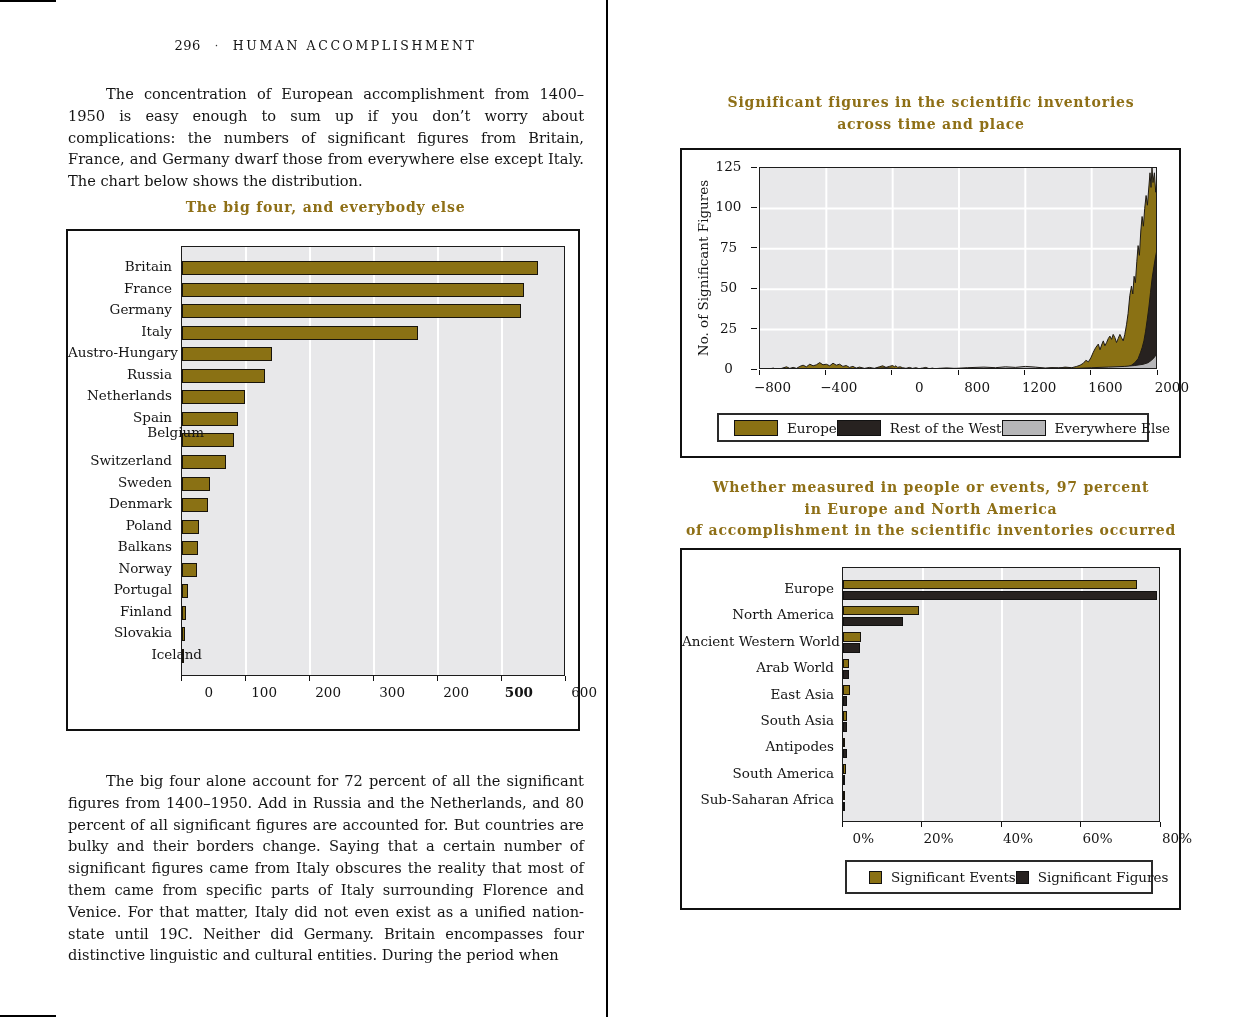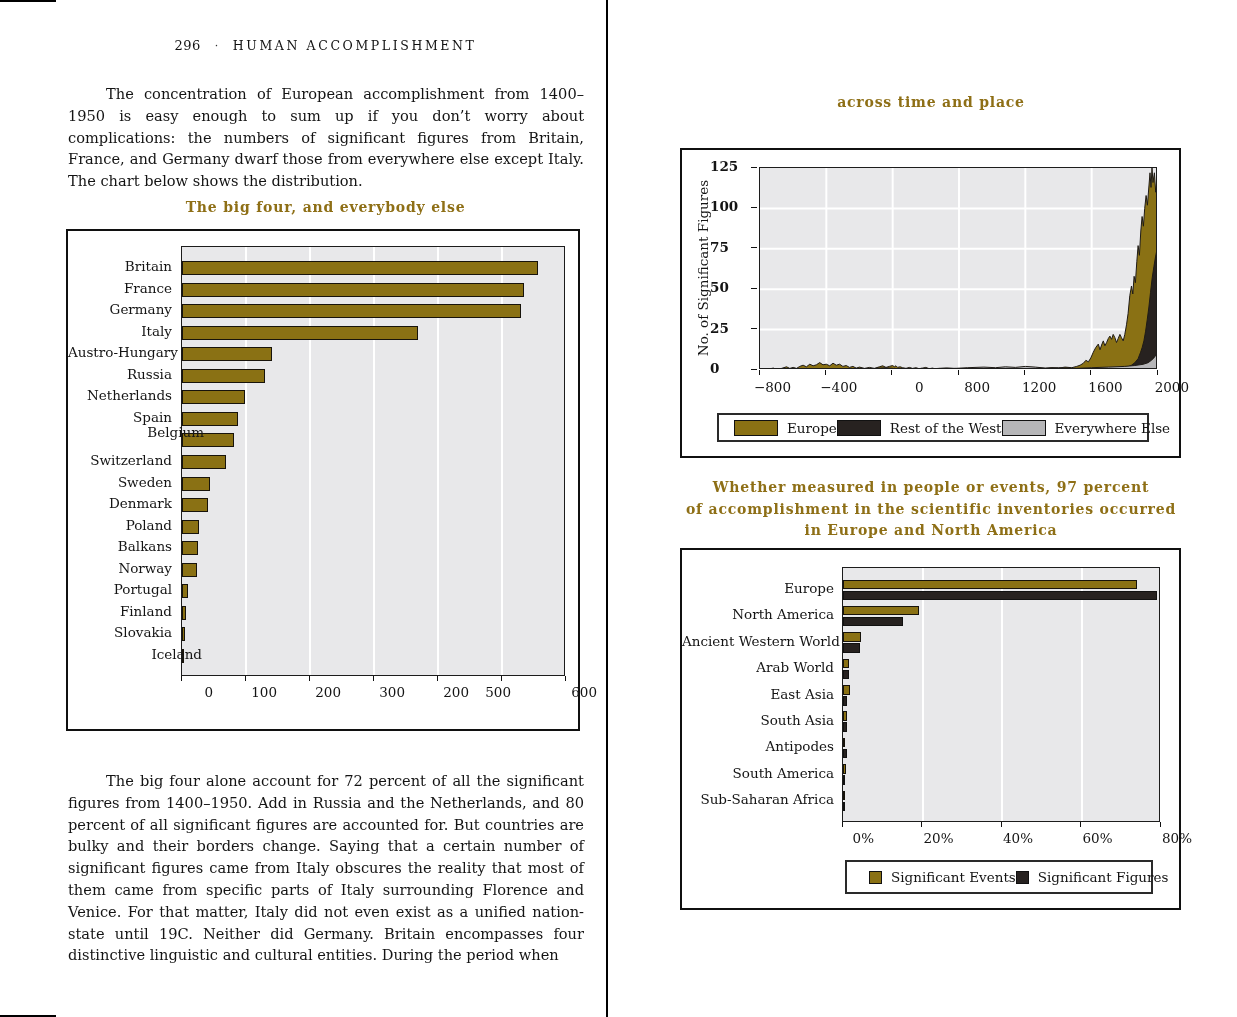--- a/index.html
+++ b/index.html
@@ -30,21 +30,21 @@
   .plot{position:absolute;background:#e8e8ea;border:1px solid #1c1c1c;box-sizing:border-box;overflow:hidden;}
   .vgrid{position:absolute;top:0;bottom:0;width:2px;background:#fff;}
   .bar-gold{position:absolute;left:0;height:14px;background:#8a7114;border:1px solid #17130b;box-sizing:border-box;}
   .barC{position:absolute;left:0;height:9.5px;box-sizing:border-box;}
   .barC.gold{background:#8a7114;border:1px solid #17130b;}
   .barC.black{background:#272220;border:1px solid #111;}
   .cat-label{position:absolute;left:0;text-align:right;font-size:13.5px;color:#141414;white-space:nowrap;}
   .tickmark-v{position:absolute;width:1px;height:5px;background:#111;}
   .tickmark-h{position:absolute;width:6px;height:1px;background:#111;}
   .xtick-label{position:absolute;width:64px;text-align:right;font-size:13.5px;color:#141414;}
-  .ytick-label{position:absolute;text-align:left;font-size:13.5px;color:#141414;font-weight:bold;}
+  .ytick-label{position:absolute;text-align:center;font-size:13.5px;color:#141414;}
   .axis-label{position:absolute;text-align:center;font-size:14.5px;color:#141414;}
 
   
   .legend{position:absolute;border:2px solid #2a2a2a;background:#fff;display:flex;
           align-items:center;justify-content:space-between;box-sizing:border-box;}
   .legend .entry{display:flex;align-items:center;}
   .legend .label{font-size:13.5px;margin-left:9px;white-space:nowrap;color:#141414;}
   .swatch-wide{width:44px;height:16px;border:1px solid #111;box-sizing:border-box;}
   .swatch-sq{width:13px;height:13px;border:1px solid #111;box-sizing:border-box;}
   .sw-gold{background:#8a7114;}
@@ -123,31 +123,32 @@
       <div class="xtick-label" style="left: 81px; top: 453px;">0</div>
       <div class="tickmark-v" style="left: 176.5px; top: 445px;"></div>
       <div class="xtick-label" style="left: 145px; top: 453px;">100</div>
       <div class="tickmark-v" style="left: 240.5px; top: 445px;"></div>
       <div class="xtick-label" style="left: 209px; top: 453px;">200</div>
       <div class="tickmark-v" style="left: 304.5px; top: 445px;"></div>
       <div class="xtick-label" style="left: 273px; top: 453px;">300</div>
       <div class="tickmark-v" style="left: 368.5px; top: 445px;"></div>
       <div class="xtick-label" style="left: 337px; top: 453px;">200</div>
       <div class="tickmark-v" style="left: 432.5px; top: 445px;"></div>
-      <div class="xtick-label" style="left: 379px; top: 453px;">500</div>
+      <div class="xtick-label" style="left: 401px; top: 453px; font-weight: bold;">500</div>
       <div class="tickmark-v" style="left: 496.5px; top: 445px;"></div>
       <div class="xtick-label" style="left: 465px; top: 453px;">600</div>
     </div>
 
   <div class="para" style="left:68px;top:770px;width:516px;">
     <span class="indent">The big four alone account for 72 percent of all the significant figures from 1400–1950. Add in Russia and the Netherlands, and 80 percent of all significant figures are accounted for. But countries are bulky and their borders change. Saying that a certain number of significant figures came from Italy obscures the reality that most of them came from specific parts of Italy surrounding Florence and Venice. For that matter, Italy did not even exist as a unified nation-state until 19C. Neither did Germany. Britain encompasses four distinctive linguistic and cultural entities. During the period when</span>
   </div>
 
 
   <div class="chart-title" style="left:680px;top:92px;width:502px;">
+    <div>Significant figures in the scientific inventories</div>
     <div>across time and place</div>
   </div>
 
   <div id="chartB" class="frame" style="left:680px;top:148px;width:501px;height:310px;">
     <div class="ylabelB">No. of Significant Figures</div>
     <div id="plotB" class="plot" style="left:77px;top:17px;width:398px;height:202px;"><svg width="398" height="202">
           <line x1="0" x2="398" y1="161.6" y2="161.6" stroke="#ffffff" stroke-width="2"></line>
           <line x1="0" x2="398" y1="121.19999999999999" y2="121.19999999999999" stroke="#ffffff" stroke-width="2"></line>
           <line x1="0" x2="398" y1="80.80000000000001" y2="80.80000000000001" stroke="#ffffff" stroke-width="2"></line>
           <line x1="0" x2="398" y1="40.39999999999998" y2="40.39999999999998" stroke="#ffffff" stroke-width="2"></line>
@@ -197,22 +198,22 @@
       <div class="tickmark-v" style="left: 341.833px; top: 220px;"></div>
       <div class="xtick-label" style="left: 310.333px; top: 229px;">1200</div>
       <div class="tickmark-v" style="left: 408.167px; top: 220px;"></div>
       <div class="xtick-label" style="left: 376.667px; top: 229px;">1600</div>
       <div class="tickmark-v" style="left: 474.5px; top: 220px;"></div>
       <div class="xtick-label" style="left: 443px; top: 229px;">2000</div>
     </div>
 
   <div class="chart-title" style="left:680px;top:477px;width:502px;">
     <div>Whether measured in people or events, 97 percent</div>
+    <div>in Europe and North America</div>
     <div>of accomplishment in the scientific inventories occurred</div>
-    <div>in Europe and North America</div>
   </div>
 
   <div id="chartC" class="frame" style="left:680px;top:548px;width:501px;height:362px;">
     <div id="plotC" class="plot" style="left:160px;top:17px;width:318px;height:255px;">
         <div class="vgrid" style="left: 78.5px;"></div>
         <div class="vgrid" style="left: 158px;"></div>
         <div class="vgrid" style="left: 237.5px;"></div>
         <div class="barC gold" style="top: 11.5px; width: 294.15px;"></div>
         <div class="barC black" style="top: 22.5px; width: 314.025px;"></div>
         <div class="barC gold" style="top: 37.875px; width: 75.525px;"></div>

